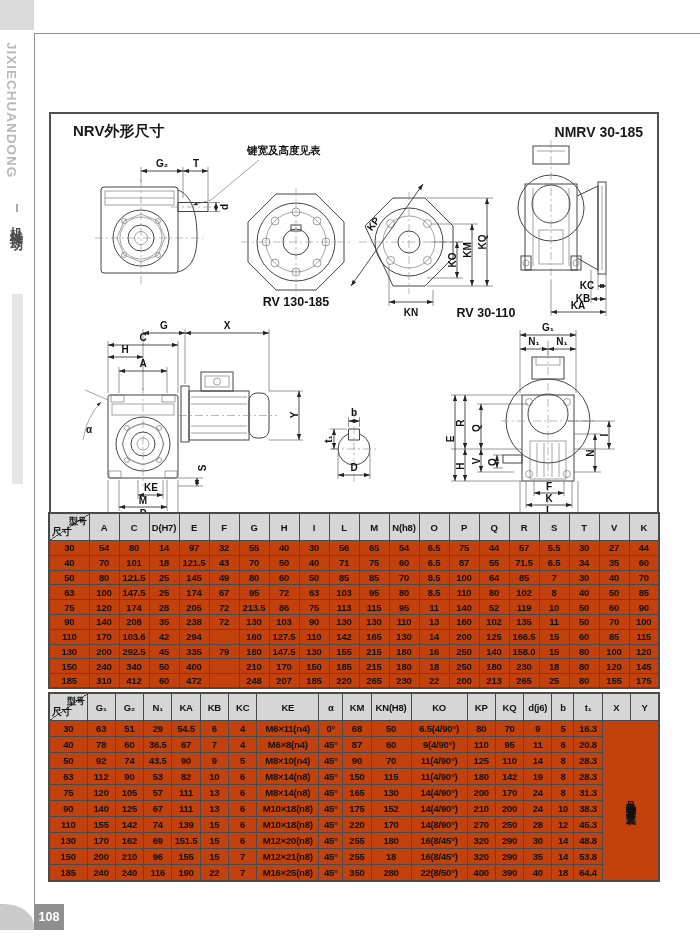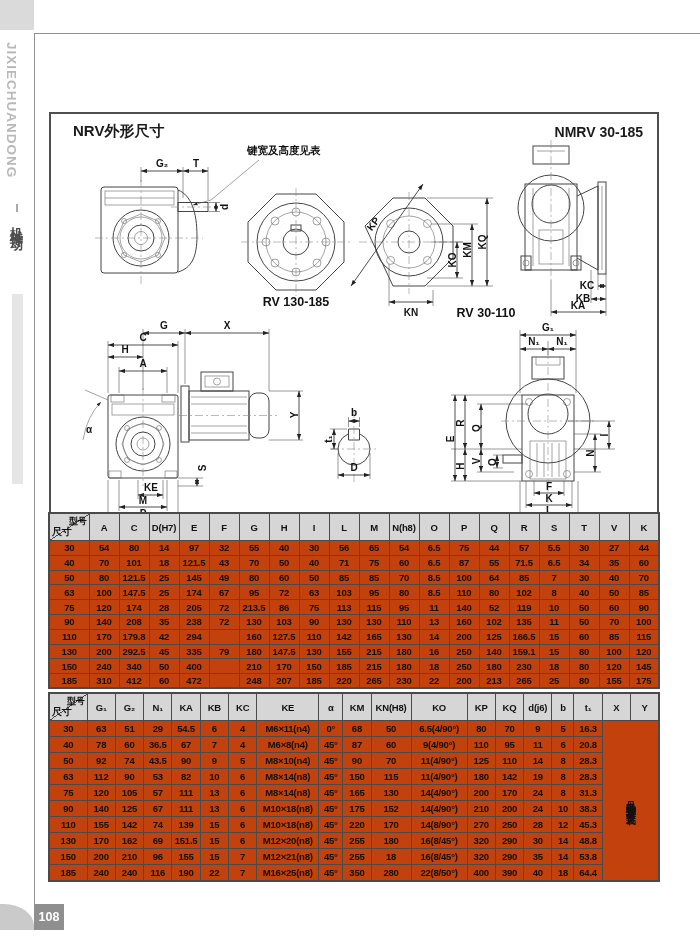--- a/index.html
+++ b/index.html
@@ -549,21 +549,21 @@
           <td>102</td>
           <td>135</td>
           <td>11</td>
           <td>50</td>
           <td>70</td>
           <td>100</td>
         </tr>
         <tr>
           <th>110</th>
           <td>170</td>
-          <td>179.8</td>
+          <td>103.6</td>
           <td>42</td>
           <td>294</td>
           <td></td>
           <td>160</td>
           <td>127.5</td>
           <td>110</td>
           <td>142</td>
           <td>165</td>
           <td>130</td>
           <td>14</td>
@@ -584,21 +584,21 @@
           <td>79</td>
           <td>180</td>
           <td>147.5</td>
           <td>130</td>
           <td>155</td>
           <td>215</td>
           <td>180</td>
           <td>16</td>
           <td>250</td>
           <td>140</td>
-          <td>159.1</td>
+          <td>158.0</td>
           <td>15</td>
           <td>80</td>
           <td>100</td>
           <td>120</td>
         </tr>
         <tr>
           <th>150</th>
           <td>240</td>
           <td>340</td>
           <td>50</td>

